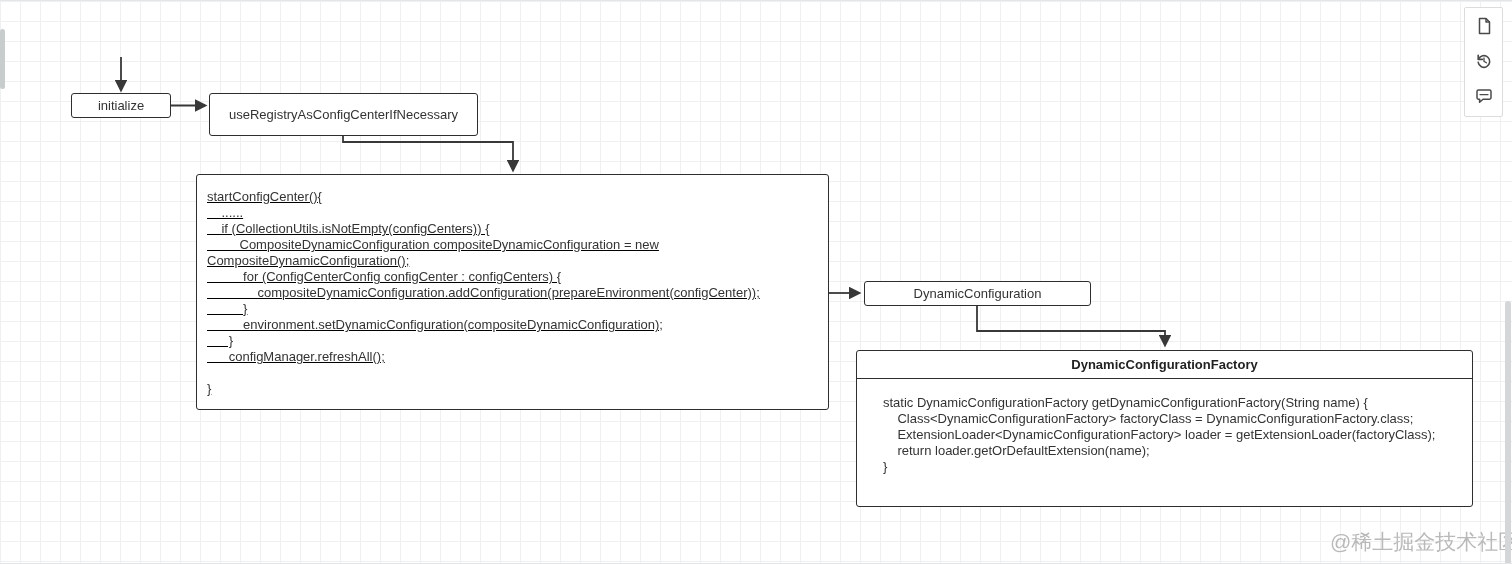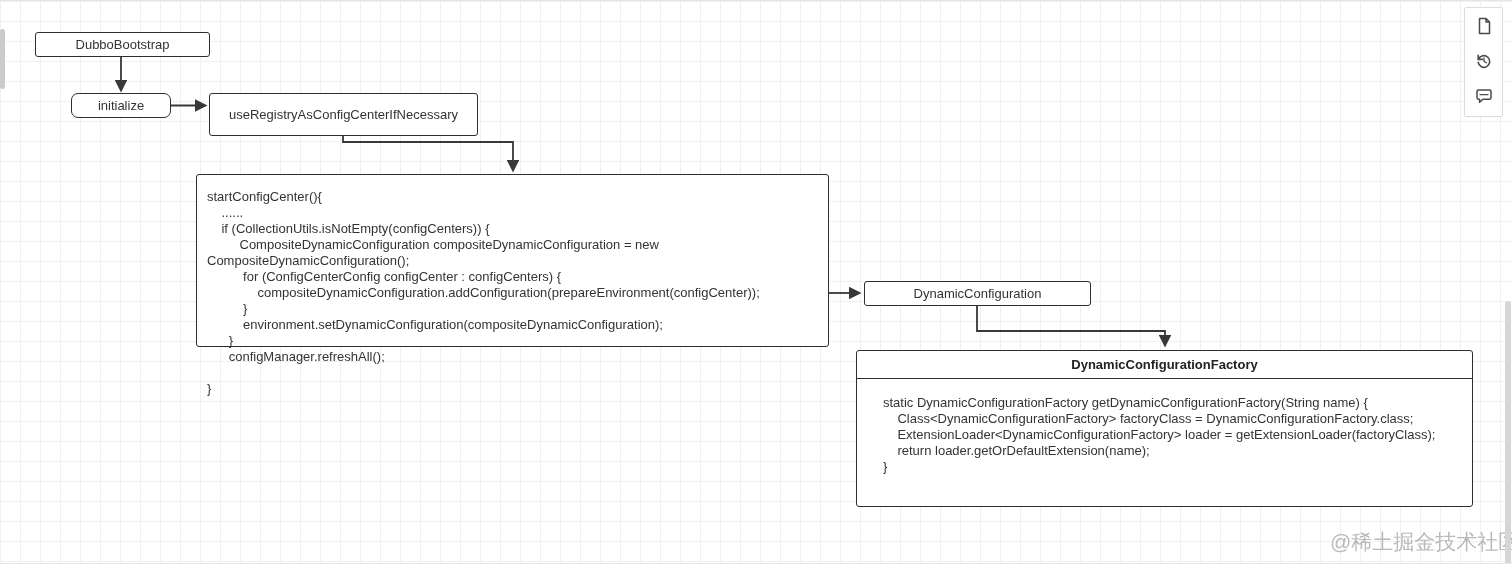--- a/index.html
+++ b/index.html
@@ -82,33 +82,30 @@
         <path d="M0,0 L10,5 L0,10 z" fill="#383838"></path>
       </marker>
     </defs>
     <path d="M121,56 L121,89" fill="none" stroke="#383838" stroke-width="1.8" marker-end="url(#arrow)"></path>
     <path d="M171,104.5 L205,104.5" fill="none" stroke="#383838" stroke-width="1.8" marker-end="url(#arrow)"></path>
     <path d="M343,117 L343,141 L513,141 L513,169" fill="none" stroke="#383838" stroke-width="1.8" marker-end="url(#arrow)"></path>
     <path d="M829,292 L859,292" fill="none" stroke="#383838" stroke-width="1.8" marker-end="url(#arrow)"></path>
     <path d="M977,305 L977,330 L1165,330 L1165,344" fill="none" stroke="#383838" stroke-width="1.8" marker-end="url(#arrow)"></path>
   </svg>
 
-  <div class="node label-node" style="left:35px; top:31px; width:175px; height:25px;">
-    <span>DubboBootstrap</span>
-  </div>
 
-  <div class="node label-node" style="left:71px; top:92px; width:100px; height:25px;border-radius:7px;">
+  <div class="node label-node" style="left:71px; top:92px; width:100px; height:25px;">
     <span>initialize</span>
   </div>
 
   <div class="node label-node" style="left:209px; top:92px; width:269px; height:43px;">
     <span>useRegistryAsConfigCenterIfNecessary</span>
   </div>
 
-  <div class="node code-node start-config" style="left:196px; top:173px; width:633px; height:173px;">
+  <div class="node code-node start-config" style="left:196px; top:173px; width:633px; height:236px;text-decoration:underline;">
     <pre>startConfigCenter(){
     ......
     if (CollectionUtils.isNotEmpty(configCenters)) {
          CompositeDynamicConfiguration compositeDynamicConfiguration = new
 CompositeDynamicConfiguration();
           for (ConfigCenterConfig configCenter : configCenters) {
               compositeDynamicConfiguration.addConfiguration(prepareEnvironment(configCenter));
           }
           environment.setDynamicConfiguration(compositeDynamicConfiguration);
       }

